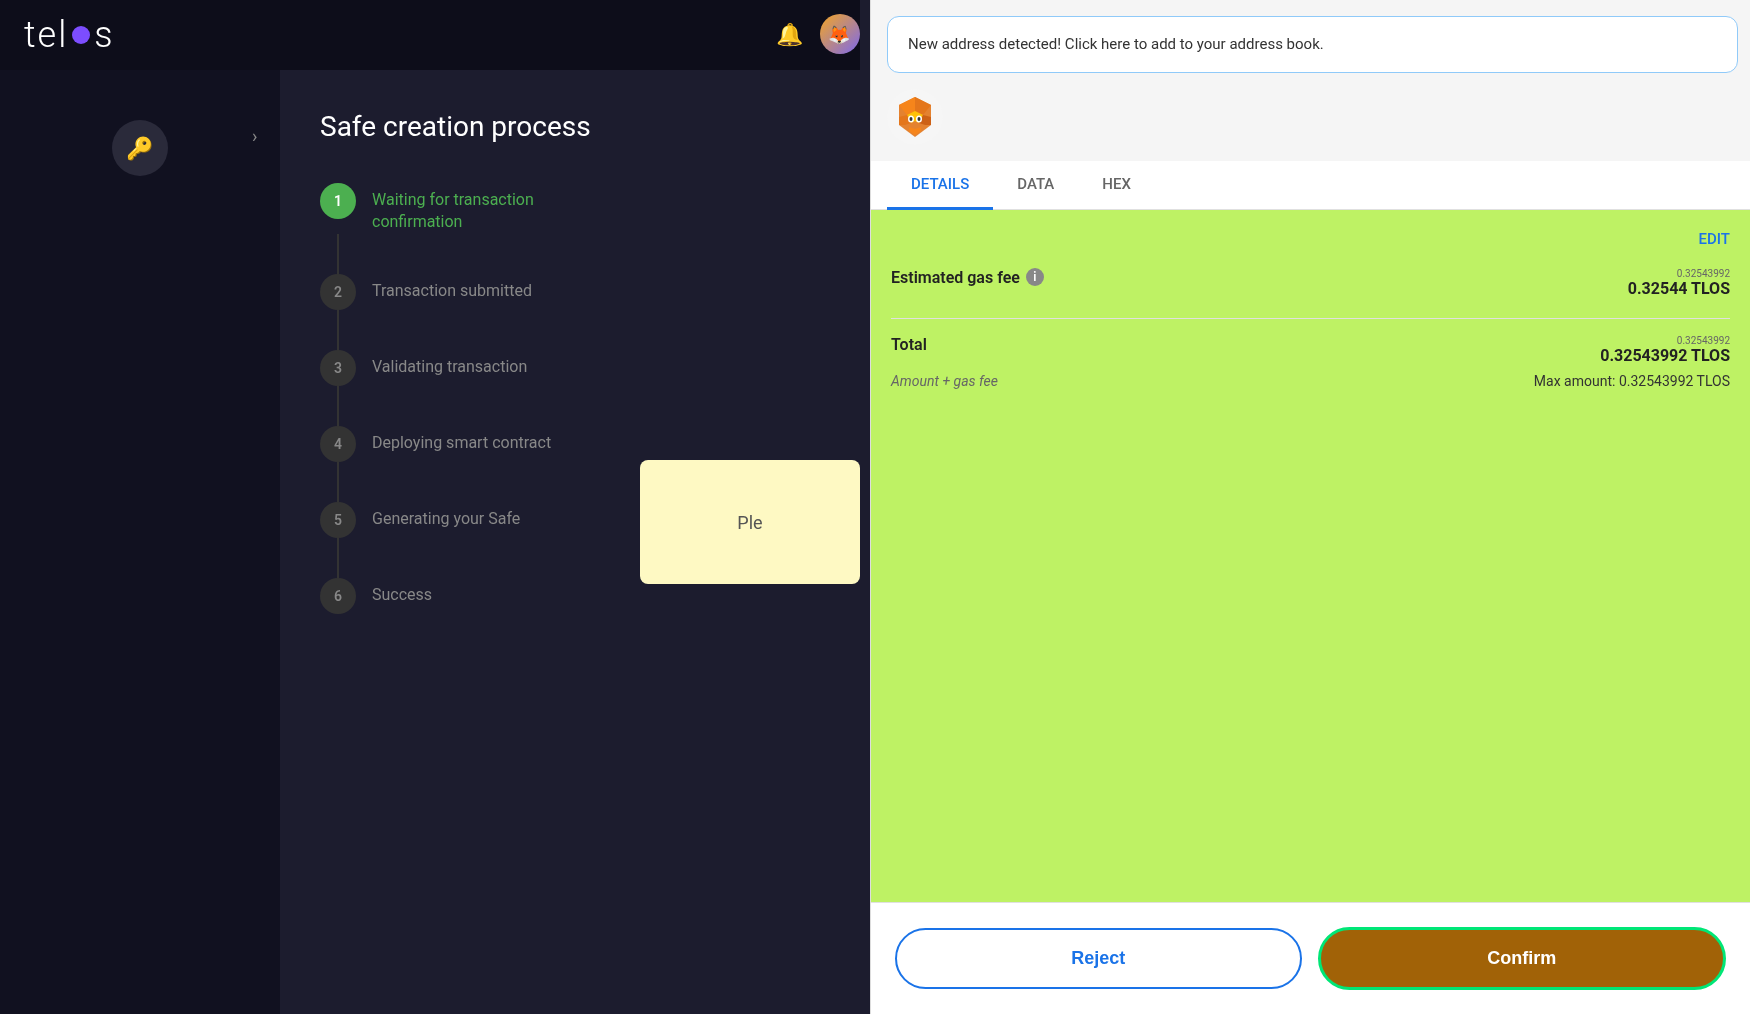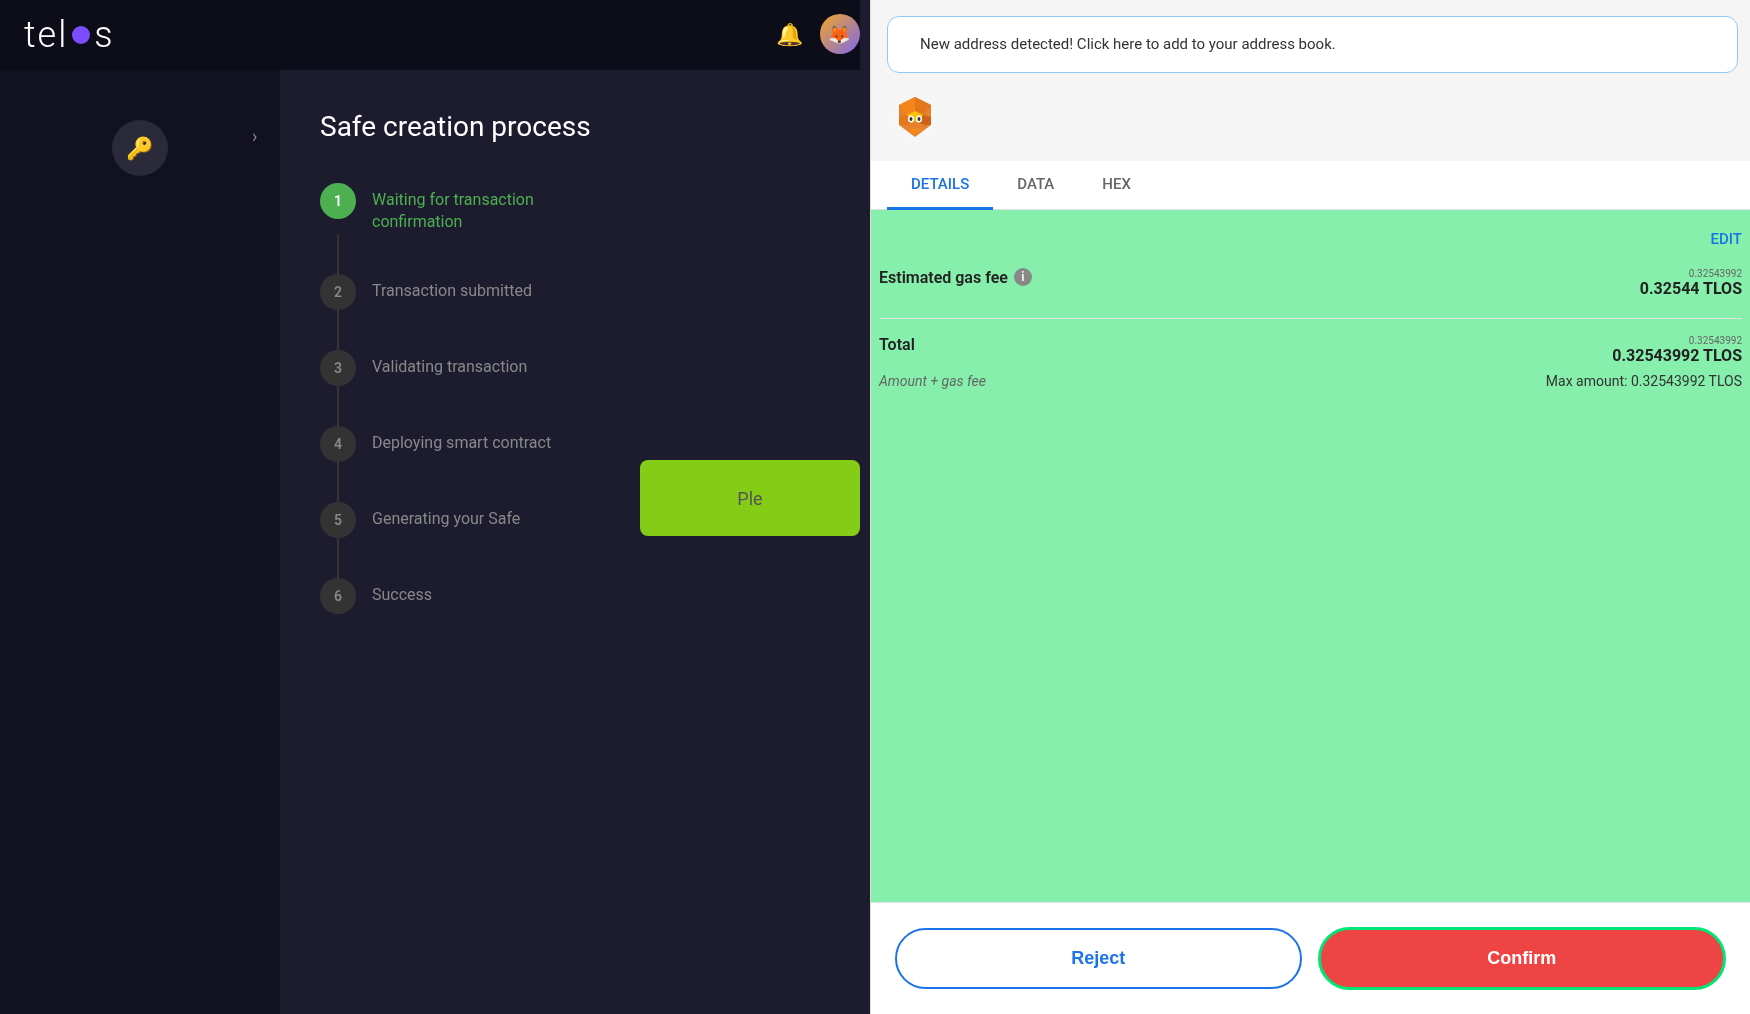--- a/index.html
+++ b/index.html
@@ -178,22 +178,22 @@
     .step-label.inactive {
       color: #888;
     }
 
     
     .blue-modal-bg {
       position: absolute;
       top: 460px;
       left: 640px;
       width: 220px;
-      height: 76px;
-      background: #84cc16;
+      height: 124px;
+      background: #fef9c3;
       border-radius: 8px;
       display: flex;
       align-items: center;
       justify-content: center;
       font-size: 18px;
       color: #555;
     }
 
     
     .wallet-popup {
@@ -207,21 +207,21 @@
       display: flex;
       flex-direction: column;
     }
 
     
     .notification-banner {
       margin: 16px 12px 0 16px;
       background: #fff;
       border: 1px solid #90caf9;
       border-radius: 12px;
-      padding: 16px 32px;
+      padding: 16px 20px;
       font-size: 15px;
       color: #333;
       line-height: 1.5;
     }
 
     
     .wallet-header {
       padding: 16px;
       display: flex;
       align-items: center;
@@ -259,22 +259,22 @@
       margin-bottom: -1px;
     }
     .wallet-tab.active {
       color: #1a73e8;
       border-bottom-color: #1a73e8;
     }
 
     
     .wallet-body {
       flex: 1;
-      padding: 20px 8px;
-      background: #86efac;
+      padding: 20px 20px;
+      background: #bef264;
       overflow-y: auto;
     }
 
     .edit-link {
       text-align: right;
       color: #1a73e8;
       font-size: 15px;
       font-weight: 500;
       cursor: pointer;
       margin-bottom: 20px;
@@ -361,21 +361,21 @@
       color: #1a73e8;
       font-size: 18px;
       font-weight: 600;
       cursor: pointer;
     }
     .btn-confirm {
       flex: 1;
       padding: 18px;
       border: 3px solid #00e676;
       border-radius: 50px;
-      background: #ef4444;
+      background: #a16207;
       color: #fff;
       font-size: 18px;
       font-weight: 700;
       cursor: pointer;
     }
   </style>
 </head>
 <body>
 
 <div class="main-bg"></div>

